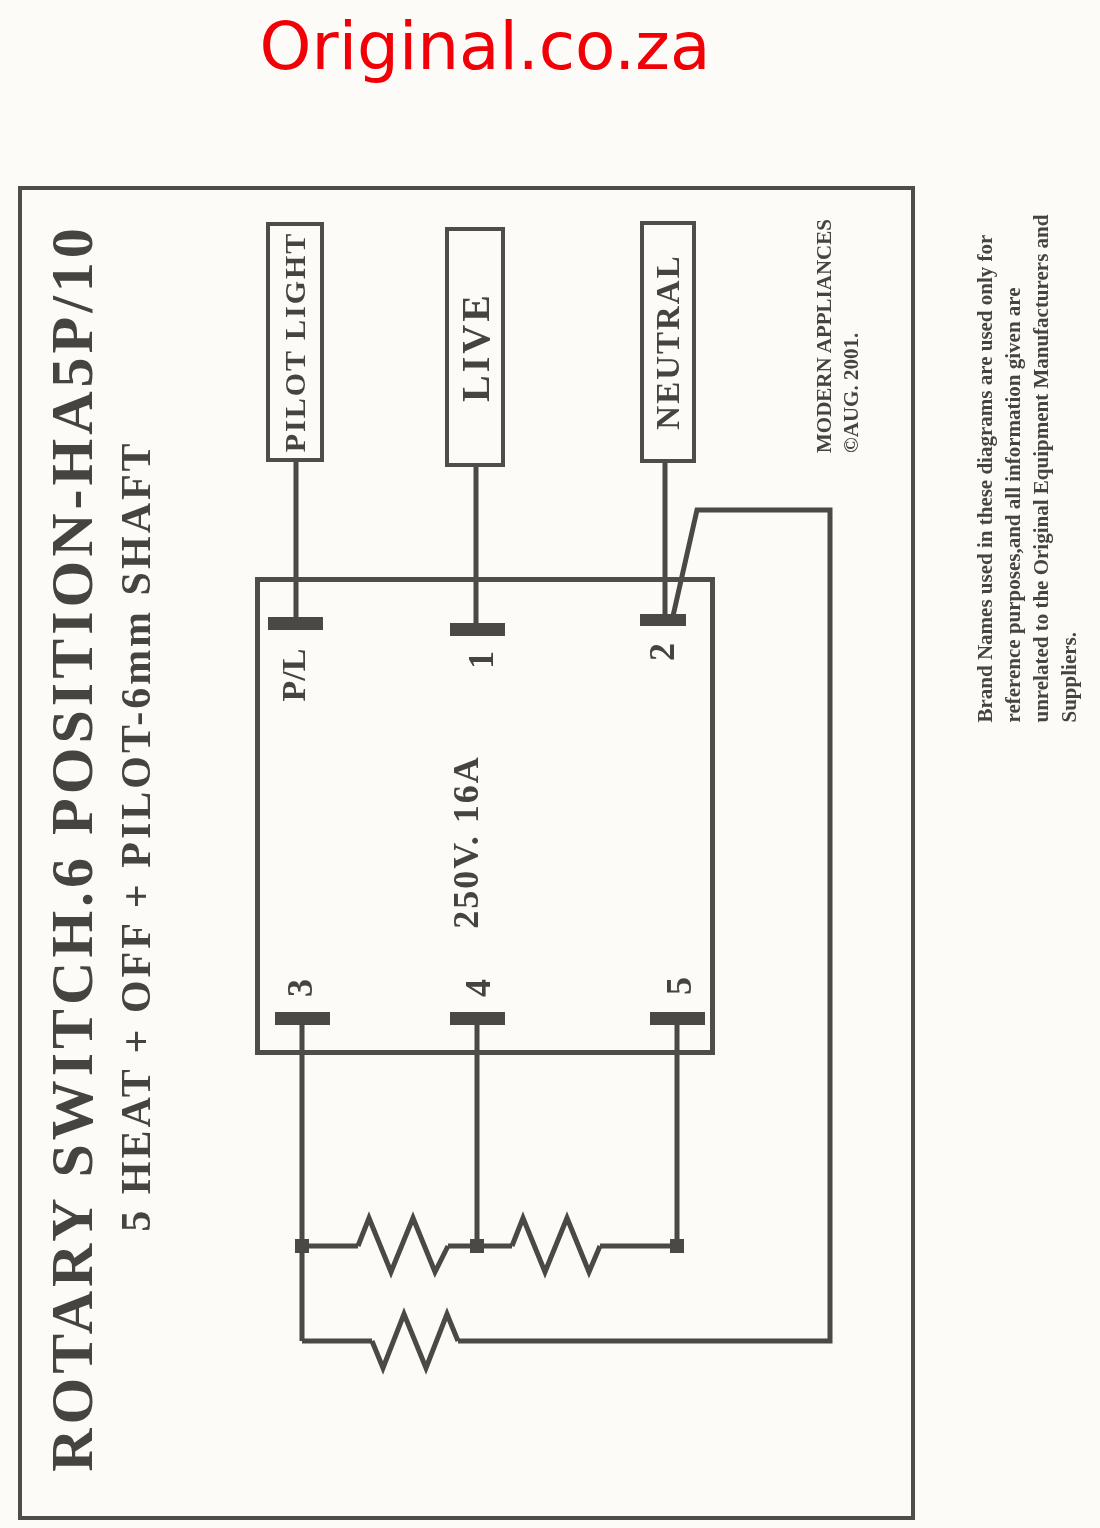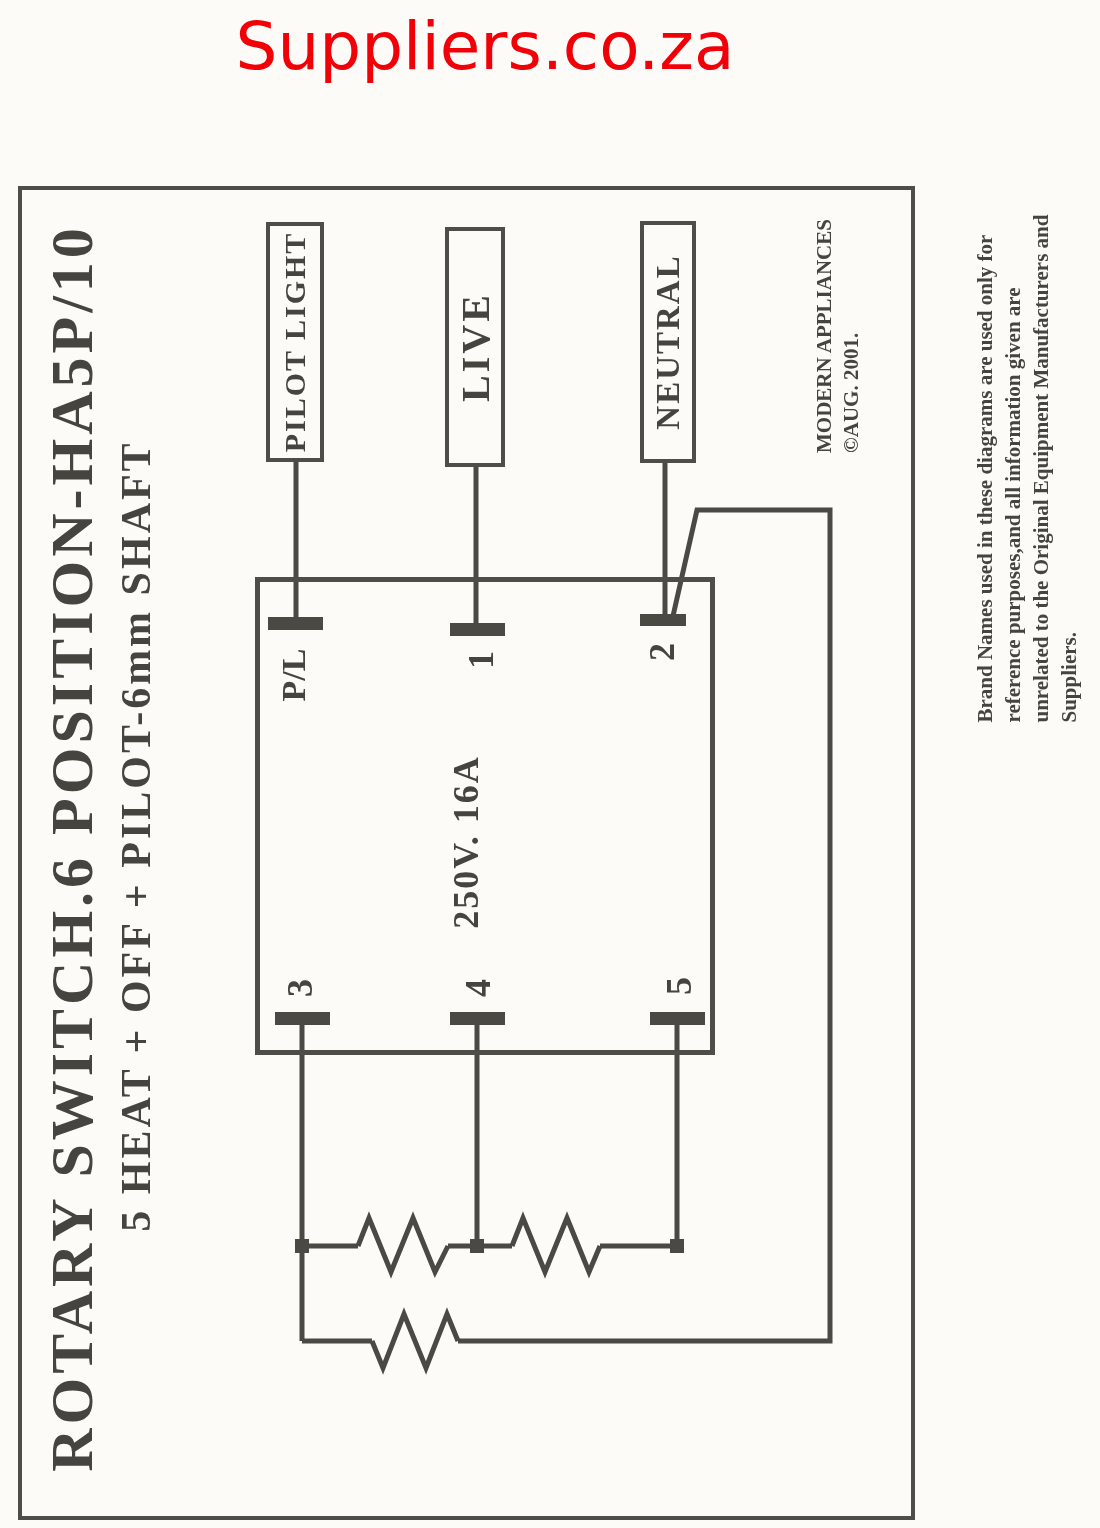--- a/index.html
+++ b/index.html
@@ -49,21 +49,21 @@
     color:#45443f; font-weight:bold; font-size:21px; line-height:28px;
     width:545px; text-align:left;
   }
   .pl-label { font-size:34px; }
 </style>
 </head>
 <body>
 
 <div class="page">
 
-  <div class="header">Suppliers.co.za</div>
+  <div class="header">Original.co.za</div>
 
   <div class="outer-box"></div>
 
   <svg class="wires" width="1100" height="1528" viewBox="0 0 1100 1528">
     <path d="M296,462 L296,622"></path>
     <path d="M476,465 L476,628"></path>
     <path d="M665,461 L665,618"></path>
     <path d="M673,616 L697,510 L830,510 L830,1341 L458,1341"></path>
     <polyline points="458,1341 447,1314 426,1368 404,1314 383,1368 372,1341"></polyline>
     <path d="M372,1341 L302,1341"></path>

